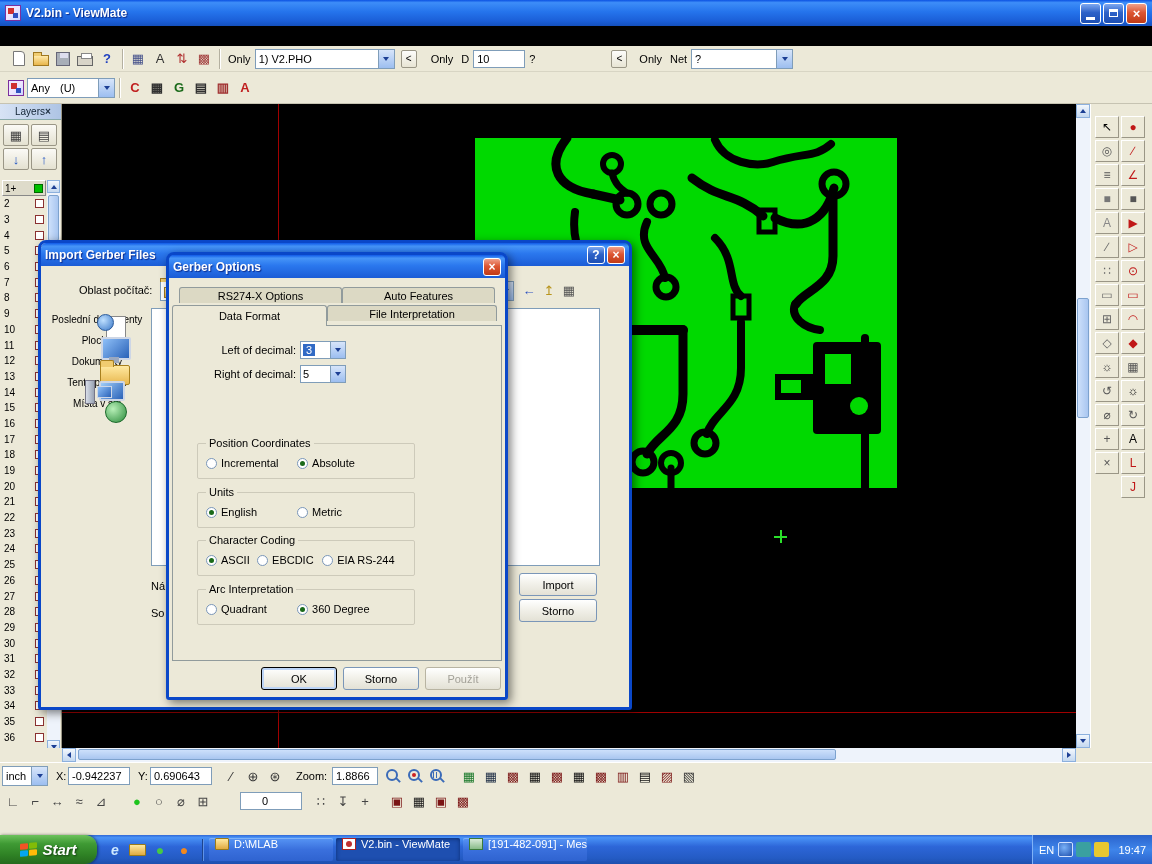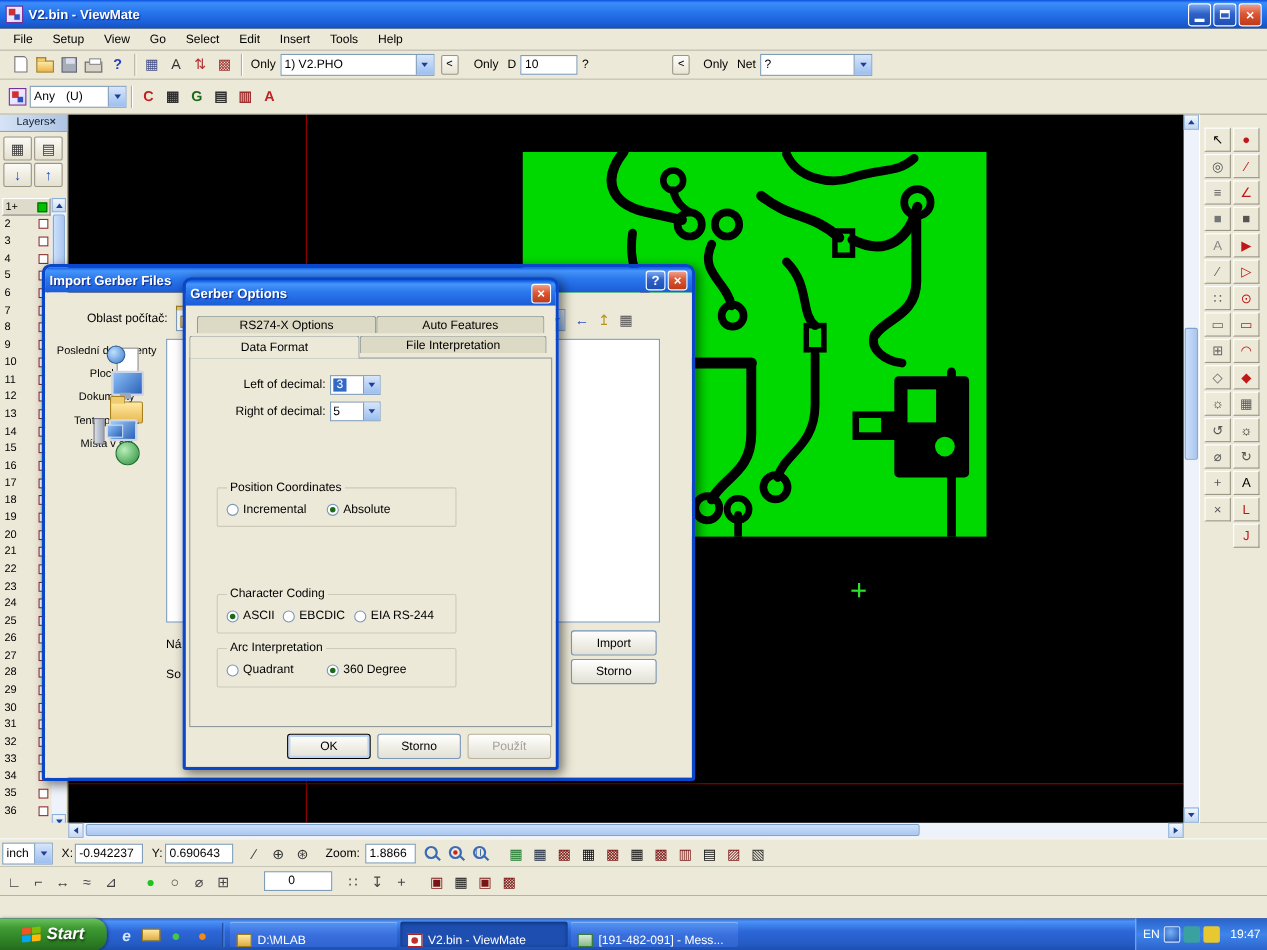--- a/index.html
+++ b/index.html
@@ -150,21 +150,21 @@
 .taskbar{position:absolute;left:0;top:835px;width:1152px;height:29px;background:linear-gradient(180deg,#3168d5 0%,#4993f7 9%,#2d66d8 40%,#245bc4 80%,#1d4fae 100%);z-index:50;display:flex;align-items:center}
 .startbtn{width:97px;height:29px;border-radius:0 12px 12px 0;background:linear-gradient(180deg,#6cc25c 0%,#3f9a34 30%,#2e8124 70%,#256a1e 100%);display:flex;align-items:center;justify-content:center;gap:5px;box-shadow:1px 0 3px rgba(0,0,0,.5)}
 .start-text{color:#fff;font-weight:bold;font-style:italic;font-size:15px;text-shadow:1px 1px 2px #123a0e}
 .flag{display:grid;grid-template-columns:8px 8px;grid-template-rows:6px 6px;gap:1px;transform:skewY(-6deg)}
 .flag span{display:block;border-radius:1px}
 .ql-area{display:flex;align-items:center;gap:4px;padding:0 8px}
 .ql{width:20px;height:20px;display:flex;align-items:center;justify-content:center;font-weight:bold;font-style:italic;font-size:14px}
 .ql-folder{width:17px;height:12px;background:linear-gradient(#ffe9a0,#e0aa40);border:1px solid #9a7a1a;border-radius:1px}
 .tb-sep{width:1px;height:22px;background:#1d448e;box-shadow:1px 0 0 #5f93e8}
 .tasks{display:flex;gap:3px;margin-left:6px}
-.task{width:152px;height:23px;border-radius:2px;background:linear-gradient(180deg,#5795f5,#3a70dd 50%,#2f63d0);box-shadow:inset 0 1px 0 #7fb2f8;color:#fff;font-size:11px;display:flex;align-items:flex-end;gap:5px;padding:0 6px;white-space:nowrap;overflow:hidden}
+.task{width:124px;height:23px;border-radius:2px;background:linear-gradient(180deg,#5795f5,#3a70dd 50%,#2f63d0);box-shadow:inset 0 1px 0 #7fb2f8;color:#fff;font-size:11px;display:flex;align-items:flex-start;gap:5px;padding:0 6px;white-space:nowrap;overflow:hidden}
 .task.active{background:#1e4fb0;box-shadow:inset 0 1px 4px #0c2f74}
 .ti{width:14px;height:12px;display:block;flex:0 0 auto;position:relative}
 .ti-folder{background:linear-gradient(#ffe9a0,#e0aa40);border:1px solid #9a7a1a;border-radius:1px}
 .ti-vm{background:#fff;border:1px solid #b02020}
 .ti-vm::before{content:"";position:absolute;left:3px;top:2px;width:6px;height:6px;border-radius:50%;background:#c03030}
 .ti-msg{background:linear-gradient(#d8ead8,#88bb88);border:1px solid #3a7a3a}
 .tray{position:absolute;right:0;top:0;height:29px;width:120px;background:linear-gradient(180deg,#2a63cc,#3f85ea 50%,#2a63cc);border-left:1px solid #7fb2f8;display:flex;align-items:center;gap:4px;padding:0 6px;color:#fff}
 .tr{width:15px;height:15px;border-radius:2px;flex:0 0 auto}
 .tr-blue{background:radial-gradient(circle at 40% 35%,#7ab2f8,#1d4fae);border:1px solid #cfe0ff}
 .tr-teal{background:#3aa0a0}
@@ -185,32 +185,20 @@
         </span>
       <span class="wbtn">
           <span class="glyph-restore"></span>
         </span>
       <span class="wbtn close">
           <span>×</span>
         </span>
     </span>
   </div>
 
-  <div class="menubar">
-
-  <span class="mitem">File</span>
-      <span class="mitem">Setup</span>
-      <span class="mitem">View</span>
-      <span class="mitem">Go</span>
-      <span class="mitem">Select</span>
-      <span class="mitem">Edit</span>
-      <span class="mitem">Insert</span>
-      <span class="mitem">Tools</span>
-      <span class="mitem">Help</span>
-    </div>
 
   <div class="toolbar tb1">
     <span style="width:8px"></span>
     <span class="iconrow">
 
     <span class="tbtn">
           <span class="ic g ic-page"></span>
         </span>
         <span class="tbtn">
           <span class="ic g ic-folder"></span>
@@ -930,20 +918,31 @@
           <label class="ropt" style="width:88px">
               <span class="radio"></span>
               <span>Incremental</span>
             </label>
           <label class="ropt">
               <span class="radio sel"></span>
               <span>Absolute</span>
             </label>
         </fieldset>
 
+        <fieldset class="grp" style="top:160px">
+          <legend>Units</legend>
+          <label class="ropt" style="width:88px">
+              <span class="radio sel"></span>
+              <span>English</span>
+            </label>
+          <label class="ropt">
+              <span class="radio"></span>
+              <span>Metric</span>
+            </label>
+        </fieldset>
 
         <fieldset class="grp" style="top:208px">
           <legend>Character Coding</legend>
           <label class="ropt" style="width:48px">
               <span class="radio sel"></span>
               <span>ASCII</span>
             </label>
           <label class="ropt" style="width:62px">
               <span class="radio"></span>
               <span>EBCDIC</span>

